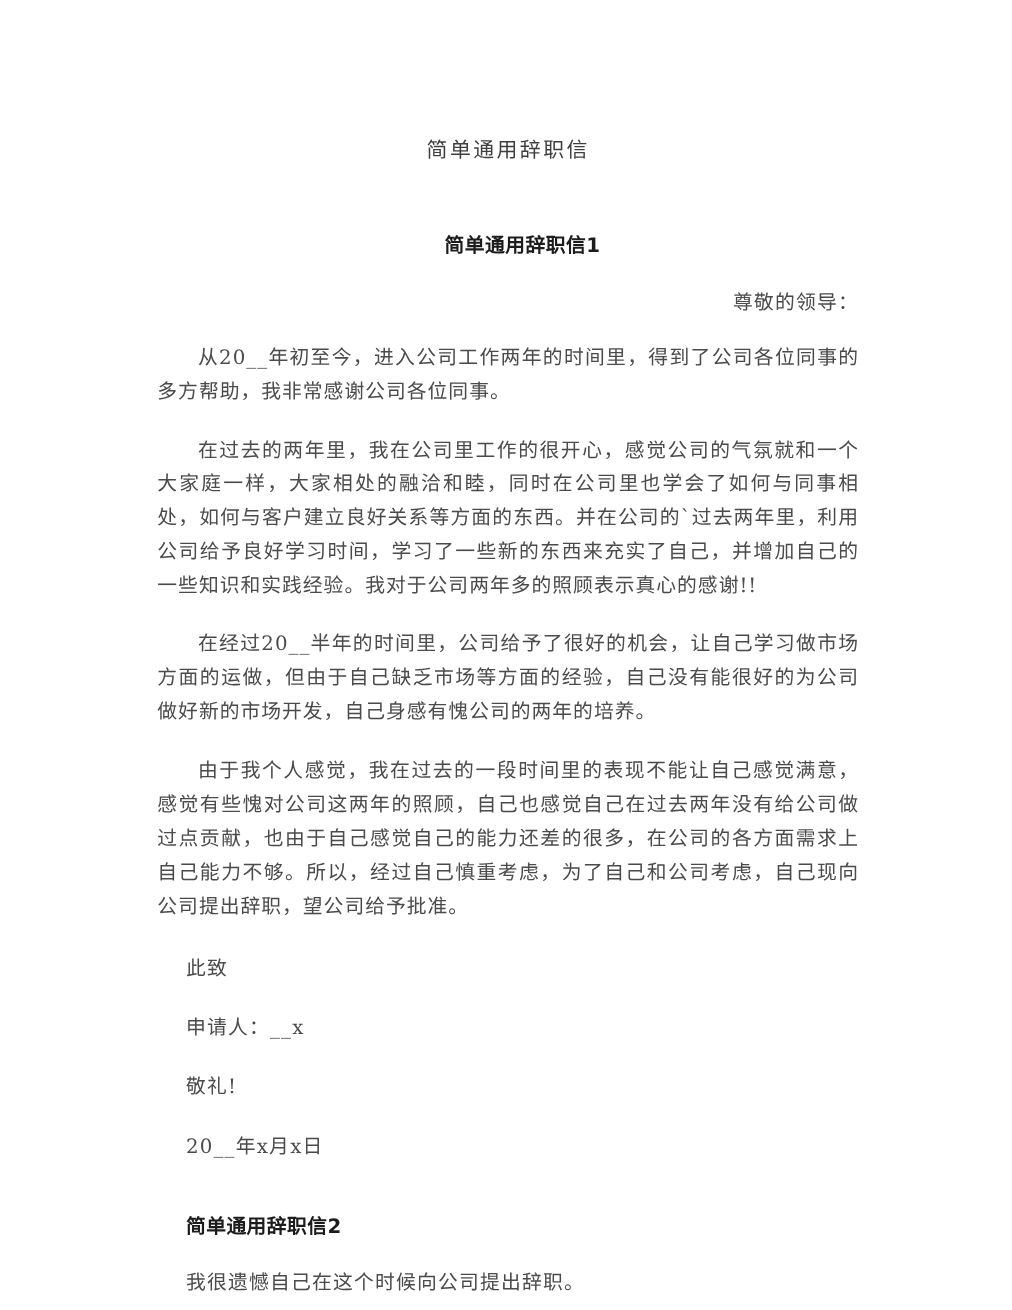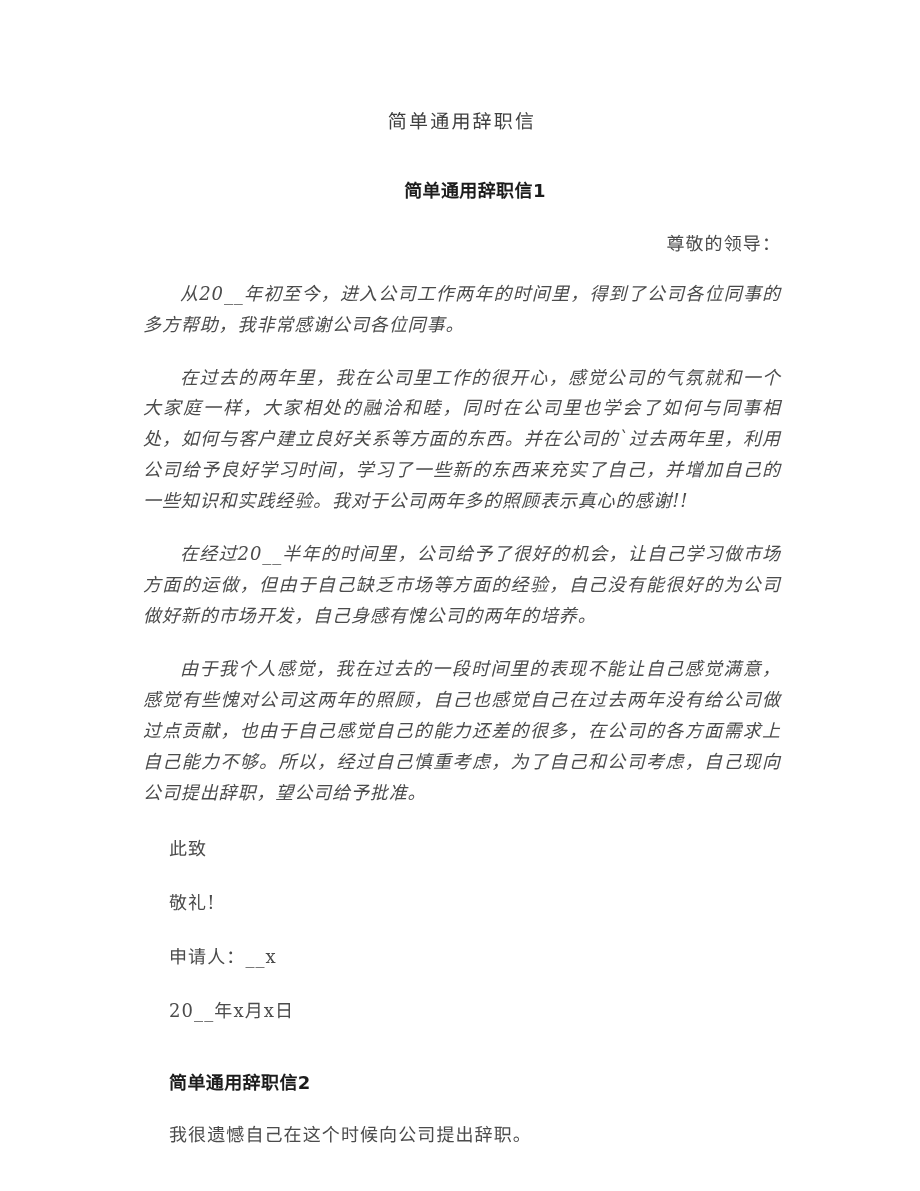--- a/index.html
+++ b/index.html
@@ -25,21 +25,21 @@
     top: 0;
     width: 638px;
   }
   .doc-title {
     text-align: center;
     font-family: "DejaVu Serif", "Liberation Serif", serif;
     font-size: 19px;
     color: #3f3f3f;
     letter-spacing: 2.2px;
     font-weight: normal;
-    margin: 0;
+    margin: 16px;
     padding-top: 108px;
     line-height: 1.4;
   }
   .section-heading {
     font-family: "DejaVu Sans", "Liberation Sans", sans-serif;
     font-size: 18px;
     font-weight: bold;
     color: #1c1c1c;
     letter-spacing: 0.4px;
     margin: 0;
@@ -61,21 +61,20 @@
     font-size: 18px;
     color: #4b4b4b;
     letter-spacing: 0.9px;
     line-height: 1.72;
     margin: 0;
     padding-top: 22px;
     text-indent: 37px;
     text-align: justify;
     text-justify: inter-ideograph;
     word-break: break-all;
-    font-style: italic;
   }
   .closing-line {
     font-size: 18px;
     color: #4b4b4b;
     letter-spacing: 1.1px;
     margin: 0;
     padding-left: 26px;
     padding-top: 26px;
     line-height: 1.5;
   }
@@ -104,23 +103,23 @@
     <p class="body-para">从20__年初至今，进入公司工作两年的时间里，得到了公司各位同事的多方帮助，我非常感谢公司各位同事。</p>
 
     <p class="body-para">在过去的两年里，我在公司里工作的很开心，感觉公司的气氛就和一个大家庭一样，大家相处的融洽和睦，同时在公司里也学会了如何与同事相处，如何与客户建立良好关系等方面的东西。并在公司的`过去两年里，利用公司给予良好学习时间，学习了一些新的东西来充实了自己，并增加自己的一些知识和实践经验。我对于公司两年多的照顾表示真心的感谢!!</p>
 
     <p class="body-para">在经过20__半年的时间里，公司给予了很好的机会，让自己学习做市场方面的运做，但由于自己缺乏市场等方面的经验，自己没有能很好的为公司做好新的市场开发，自己身感有愧公司的两年的培养。</p>
 
     <p class="body-para">由于我个人感觉，我在过去的一段时间里的表现不能让自己感觉满意，感觉有些愧对公司这两年的照顾，自己也感觉自己在过去两年没有给公司做过点贡献，也由于自己感觉自己的能力还差的很多，在公司的各方面需求上自己能力不够。所以，经过自己慎重考虑，为了自己和公司考虑，自己现向公司提出辞职，望公司给予批准。</p>
 
     <p class="closing-line">此致</p>
 
+    <p class="plain-line">申请人：__x</p>
+
     <p class="plain-line">敬礼!</p>
-
-    <p class="plain-line">申请人：__x</p>
 
     <p class="plain-line">20__年x月x日</p>
 
     <h2 class="section-heading heading-2">简单通用辞职信2</h2>
 
 
     <p class="plain-line">我很遗憾自己在这个时候向公司提出辞职。</p>
 
   </div>
 </div>

